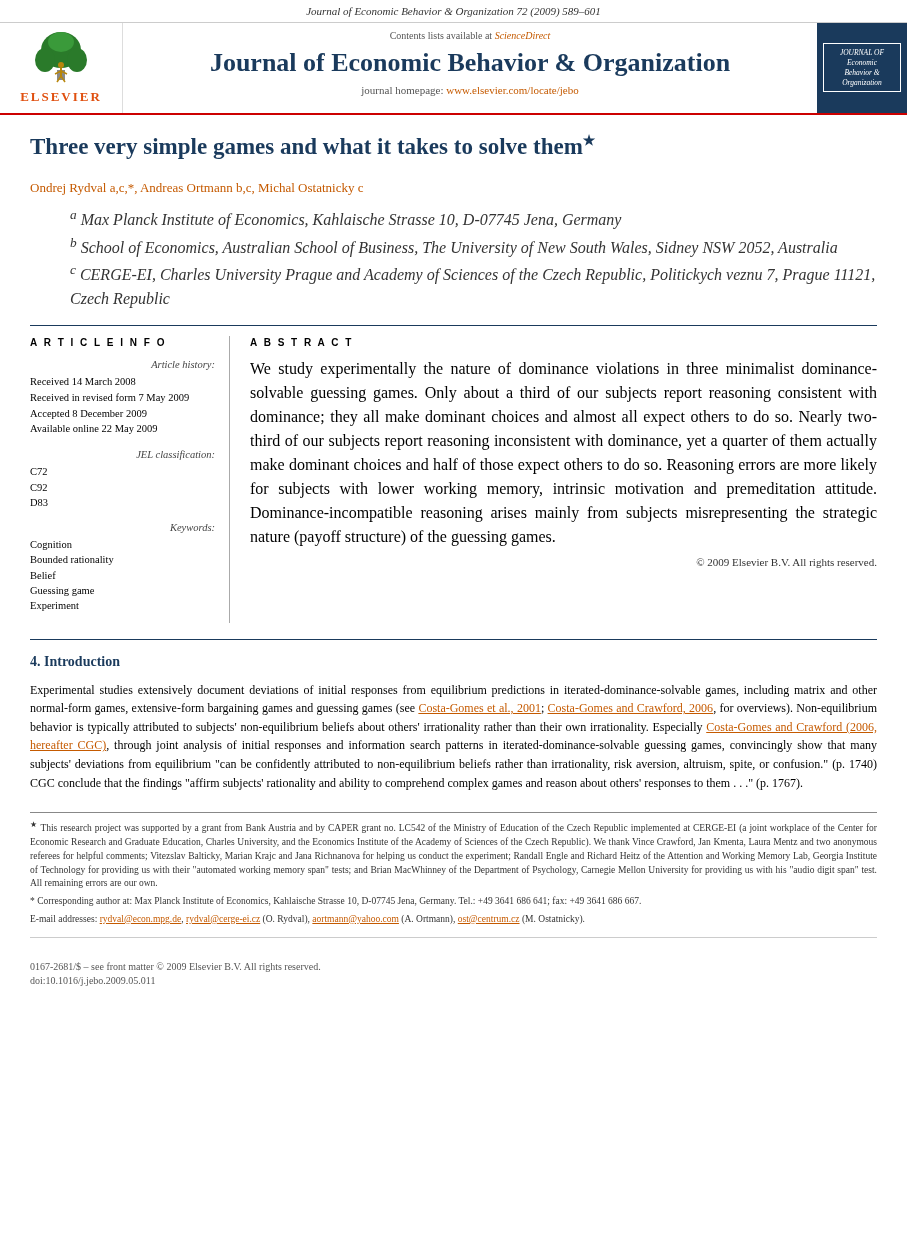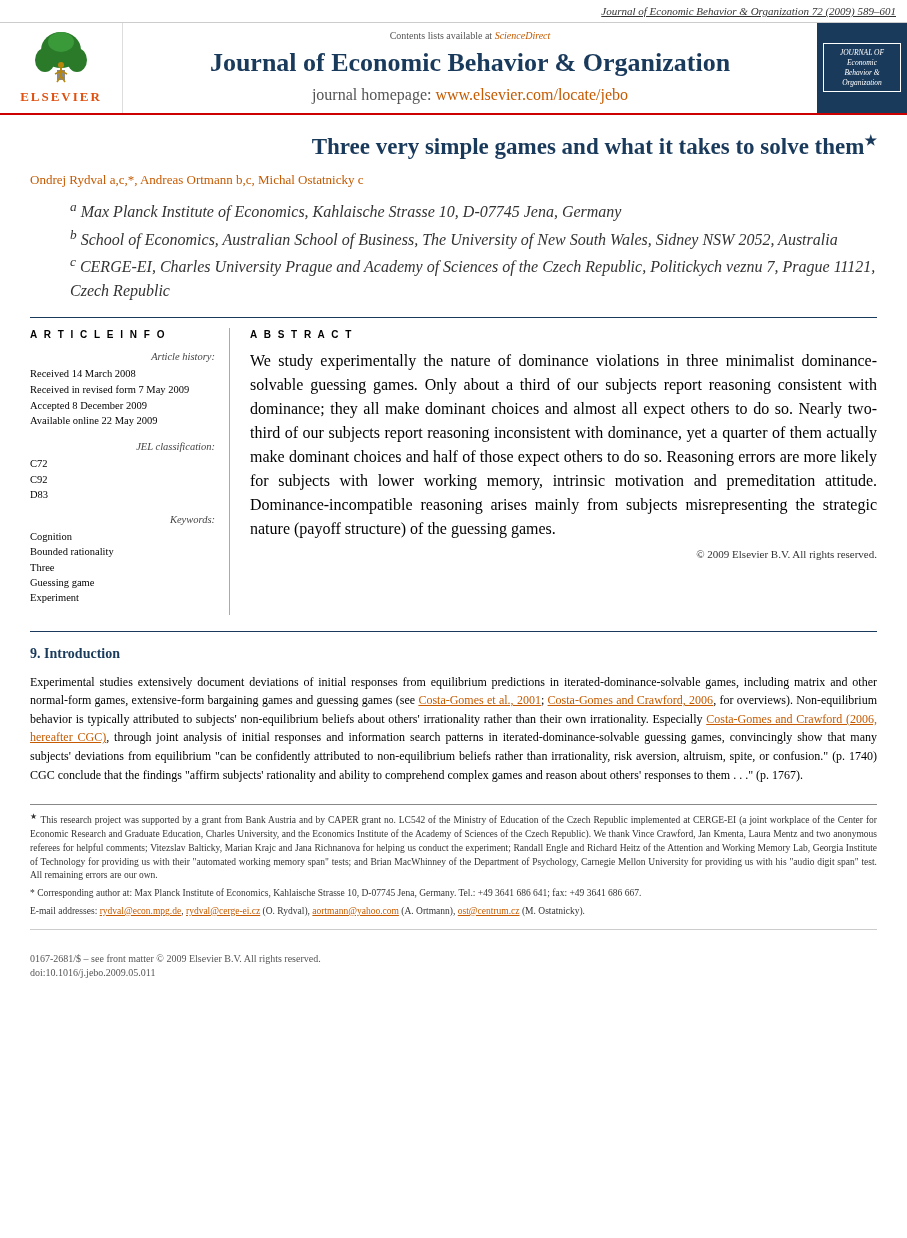--- a/index.html
+++ b/index.html
@@ -14,26 +14,25 @@
       width: 907px;
       min-height: 1238px;
       background: #fff;
       padding: 0;
       position: relative;
     }
     
     .journal-top-bar {
       background: #fff;
       border-bottom: 1px solid #ccc;
-      text-align: right;
+      text-align: center;
       padding: 4px 11px 2px;
       font-size: 11px;
       color: #333;
       font-style: italic;
-      text-decoration: underline;
     }
     
     .journal-header {
       display: flex;
       align-items: stretch;
       border-bottom: 2px solid #c00;
       background: #fff;
     }
     .elsevier-logo {
       width: 123px;
@@ -74,21 +73,21 @@
     }
     .journal-title-main {
       font-size: 26px;
       font-weight: bold;
       color: #1a3a5c;
       font-family: 'Times New Roman', serif;
       line-height: 1.2;
       margin: 4px 0;
     }
     .journal-homepage {
-      font-size: 16px;
+      font-size: 11px;
       color: #555;
     }
     .journal-thumb {
       width: 90px;
       background: #1a3a5c;
       display: flex;
       flex-direction: column;
       align-items: center;
       justify-content: center;
     }
@@ -106,24 +105,23 @@
       font-family: 'Times New Roman', serif;
     }
     
     .main-content {
       padding: 18px 30px 20px 30px;
     }
     .article-title {
       font-size: 23px;
       font-weight: bold;
       color: #1a3a5c;
-      margin-bottom: 10px;
+      margin-bottom: 18px;
       line-height: 1.2;
       font-family: 'Times New Roman', serif;
-      text-align: right;
     }
     .article-title .star {
       font-size: 14px;
       vertical-align: super;
     }
     .authors {
       font-size: 13px;
       color: #c55a00;
       margin-bottom: 8px;
     }
@@ -334,37 +332,37 @@
             <div>C92</div>
             <div>D83</div>
           </div>
         </div>
 
         <div class="info-group">
           <div class="info-label">Keywords:</div>
           <div>
             <span class="keyword-item">Cognition</span>
             <span class="keyword-item">Bounded rationality</span>
-            <span class="keyword-item">Three</span>
+            <span class="keyword-item">Belief</span>
             <span class="keyword-item">Guessing game</span>
             <span class="keyword-item">Experiment</span>
           </div>
         </div>
       </div>
 
       <div class="col-right">
         <div class="section-header">A B S T R A C T</div>
         <div class="abstract-text">We study experimentally the nature of dominance violations in three minimalist dominance-solvable guessing games. Only about a third of our subjects report reasoning consistent with dominance; they all make dominant choices and almost all expect others to do so. Nearly two-third of our subjects report reasoning inconsistent with dominance, yet a quarter of them actually make dominant choices and half of those expect others to do so. Reasoning errors are more likely for subjects with lower working memory, intrinsic motivation and premeditation attitude. Dominance-incompatible reasoning arises mainly from subjects misrepresenting the strategic nature (payoff structure) of the guessing games.</div>
         <div class="copyright-line">© 2009 Elsevier B.V. All rights reserved.</div>
       </div>
     </div>
 
     <hr class="section-divider">
 
-    <div class="intro-heading">9. Introduction</div>
+    <div class="intro-heading">4. Introduction</div>
     <div class="intro-text">
       <span>Experimental studies extensively document deviations of initial responses from equilibrium predictions in iterated-dominance-solvable games, including matrix and other normal-form games, extensive-form bargaining games and guessing games (see </span><span class="link-text">Costa-Gomes et al., 2001</span><span>; </span><span class="link-text">Costa-Gomes and Crawford, 2006</span><span>, for overviews). Non-equilibrium behavior is typically attributed to subjects' non-equilibrium beliefs about others' irrationality rather than their own irrationality. Especially </span><span class="link-text">Costa-Gomes and Crawford (2006, hereafter CGC)</span><span>, through joint analysis of initial responses and information search patterns in iterated-dominance-solvable guessing games, convincingly show that many subjects' deviations from equilibrium "can be confidently attributed to non-equilibrium beliefs rather than irrationality, risk aversion, altruism, spite, or confusion." (p. 1740) CGC conclude that the findings "affirm subjects' rationality and ability to comprehend complex games and reason about others' responses to them . . ." (p. 1767).</span>
     </div>
 
     <div class="footnote-section">
       <div class="footnote-text">
         <sup>★</sup> <span>This research project was supported by a grant from Bank Austria and by CAPER grant no. LC542 of the Ministry of Education of the Czech Republic implemented at CERGE-EI (a joint workplace of the Center for Economic Research and Graduate Education, Charles University, and the Economics Institute of the Academy of Sciences of the Czech Republic). We thank Vince Crawford, Jan Kmenta, Laura Mentz and two anonymous referees for helpful comments; Vitezslav Balticky, Marian Krajc and Jana Richnanova for helping us conduct the experiment; Randall Engle and Richard Heitz of the Attention and Working Memory Lab, Georgia Institute of Technology for providing us with their "automated working memory span" tests; and Brian MacWhinney of the Department of Psychology, Carnegie Mellon University for providing us with his "audio digit span" test. All remaining errors are our own.</span>
       </div>
       <div class="footnote-text">
         <span>* Corresponding author at: Max Planck Institute of Economics, Kahlaische Strasse 10, D-07745 Jena, Germany. Tel.: +49 3641 686 641; fax: +49 3641 686 667.</span>

